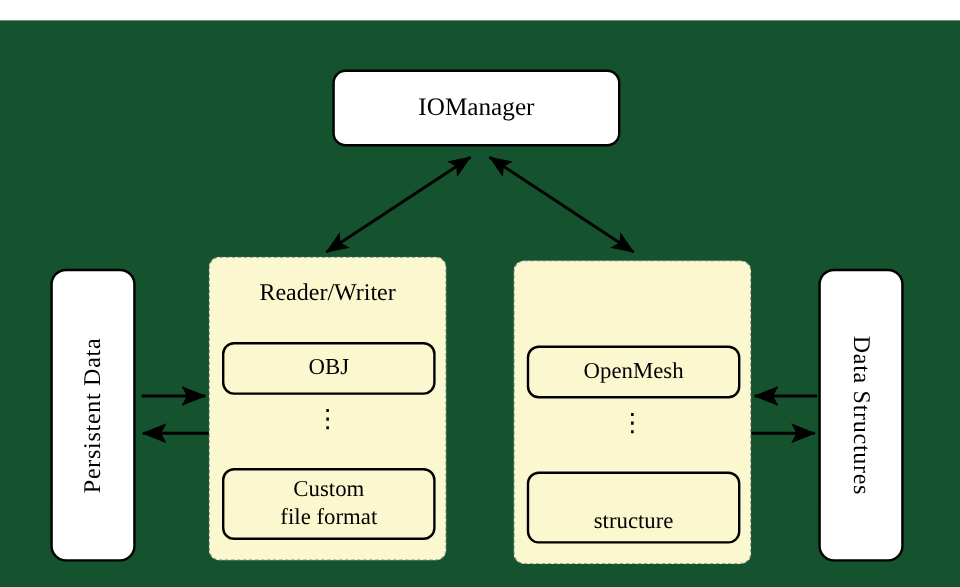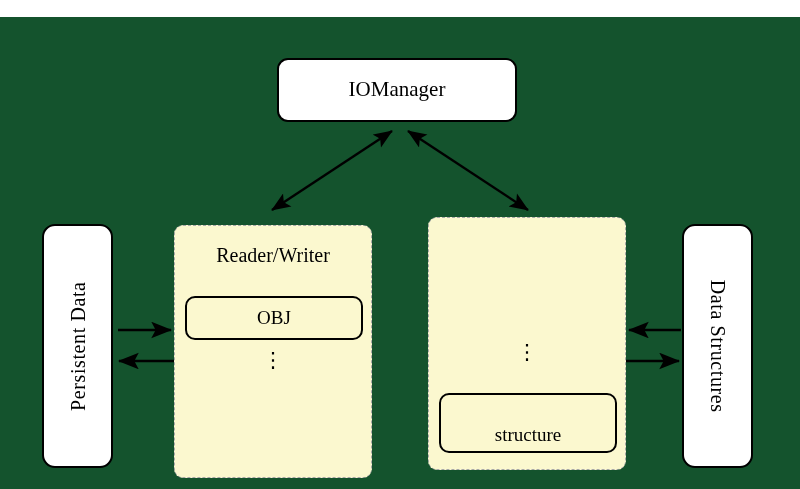--- a/index.html
+++ b/index.html
@@ -68,21 +68,21 @@
   
   .panel {
     position: absolute;
     box-sizing: border-box;
     background: #fbf8cf;
     border: 1.6px dashed #a8a8a8;
     border-radius: 9px;
   }
   #panel-reader-writer {
     left: 174px;
-    top: 208px;
+    top: 197px;
     width: 198px;
     height: 253px;
   }
   #panel-importer-exporter {
     left: 428px;
     top: 200px;
     width: 198px;
     height: 253px;
   }
   .panel-title {
@@ -178,24 +178,33 @@
 
   <div class="panel" id="panel-reader-writer">
     <div class="panel-title">Reader/Writer</div>
 
     <div class="inner-box single">
       <span>OBJ</span>
     </div>
 
     <div class="dots">⋮</div>
 
+    <div class="inner-box multi">
+      <span>
+        <span>Custom</span><br>
+        <span>file format</span>
+      </span>
+    </div>
   </div>
 
   <div class="panel" id="panel-importer-exporter">
 
+    <div class="inner-box single">
+      <span>OpenMesh</span>
+    </div>
 
     <div class="dots">⋮</div>
 
     <div class="inner-box multi">
       <span>
         <br>
         <span>structure</span>
       </span>
     </div>
   </div>

